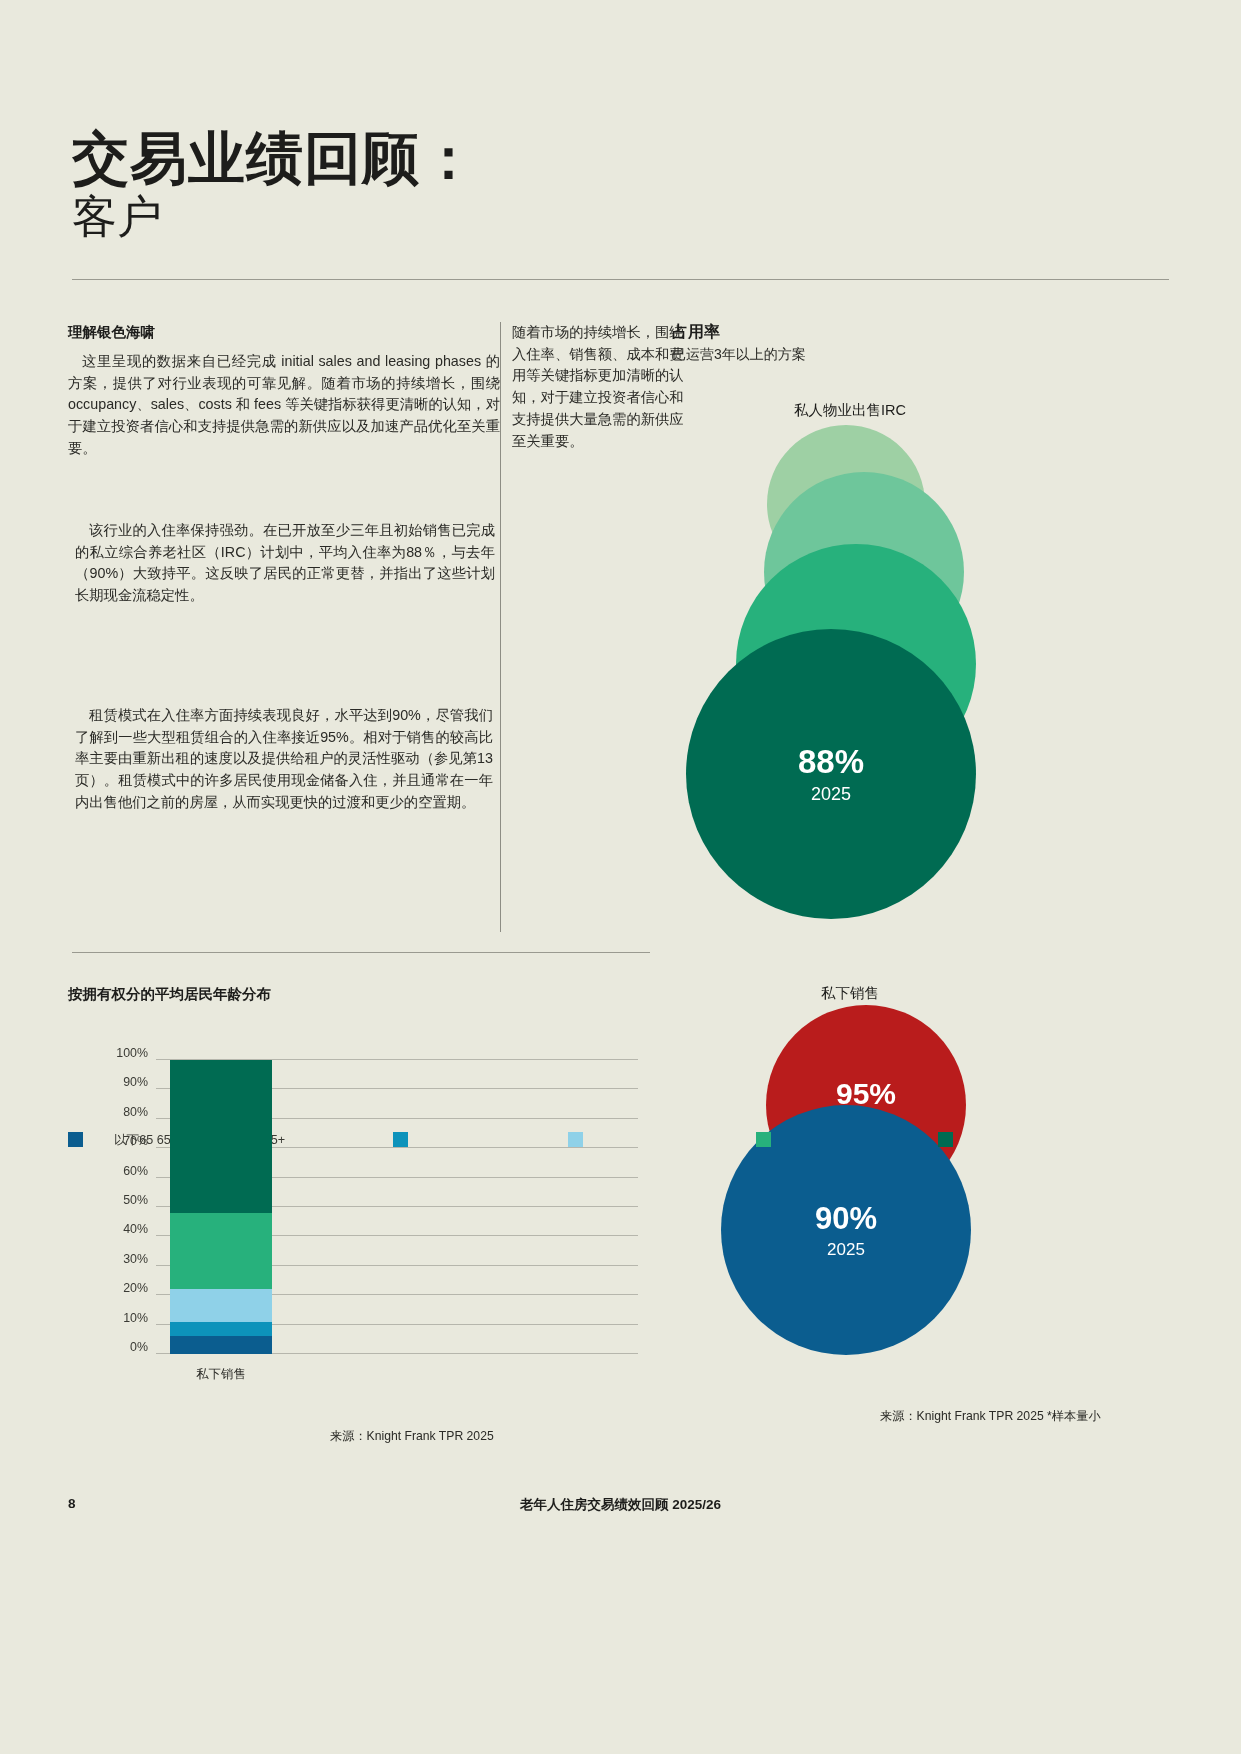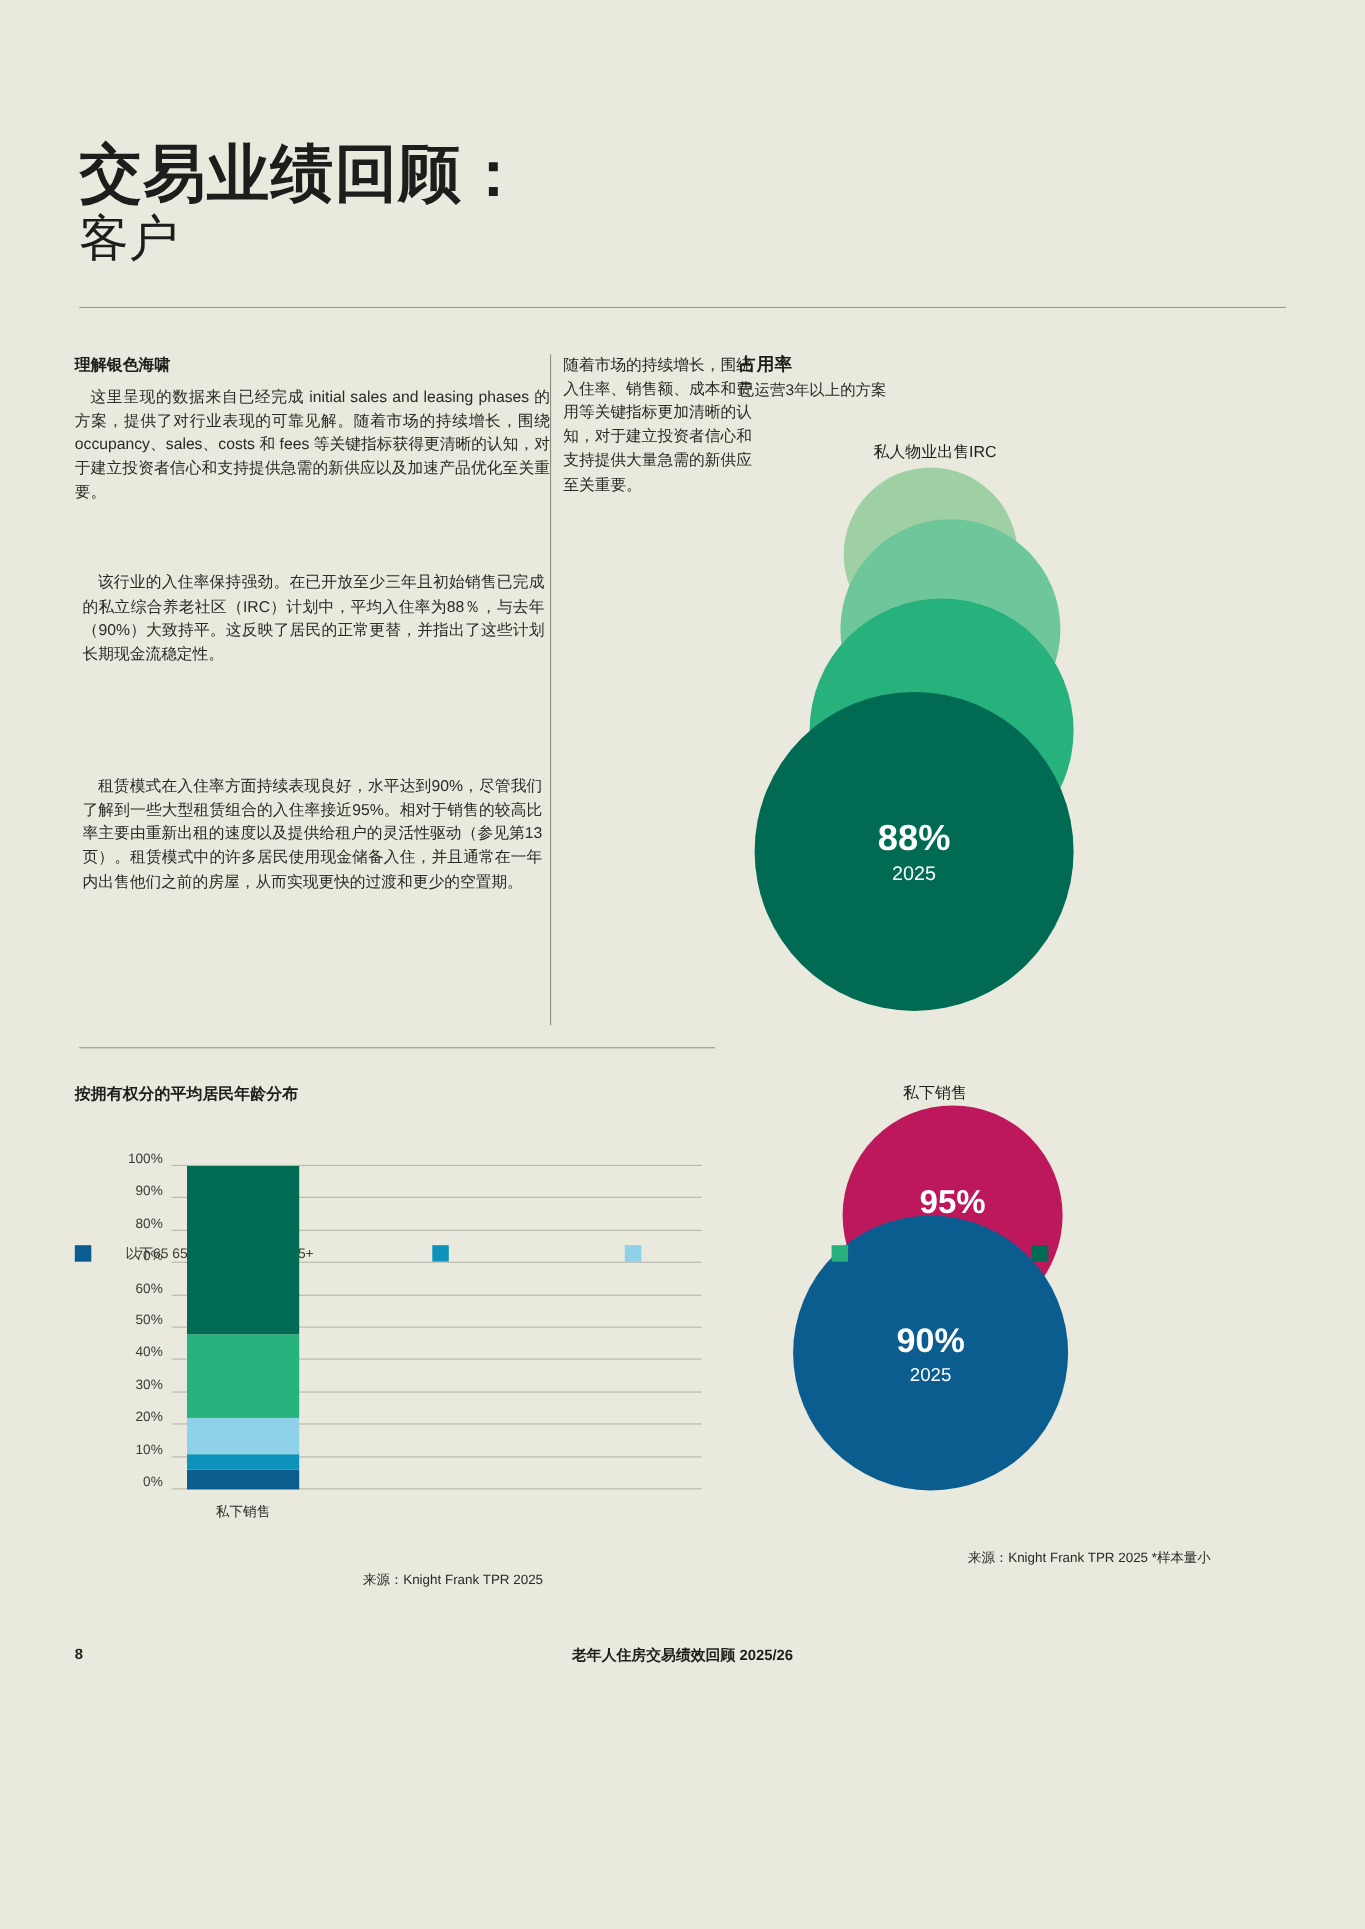--- a/index.html
+++ b/index.html
@@ -115,21 +115,21 @@
         <div class="y" style="font-size: 17px;">2024</div>
       </div>
       <div class="bub" style="width: 290px; height: 290px; left: 20px; top: 205px; background: rgb(0, 107, 82);">
         <div class="v" style="font-size: 33px;">88%</div>
         <div class="y" style="font-size: 18px;">2025</div>
       </div>
     </div>
 
   <div class="cap-rent">私下销售</div>
   <div class="bubbles2">
-      <div class="bub" style="width: 200px; height: 200px; left: 100px; top: 0px; background: #be185d;">
+      <div class="bub" style="width: 200px; height: 200px; left: 100px; top: 0px; background: #b91c1c;">
         <div class="v" style="font-size: 30px;">95%</div>
         <div class="y" style="font-size: 16px;">2024*</div>
       </div>
       <div class="bub" style="width: 250px; height: 250px; left: 55px; top: 100px; background: rgb(11, 93, 143);">
         <div class="v" style="font-size: 31px;">90%</div>
         <div class="y" style="font-size: 17px;">2025</div>
       </div>
     </div>
 
   <div class="src-right">来源：Knight Frank TPR 2025 *样本量小</div>

